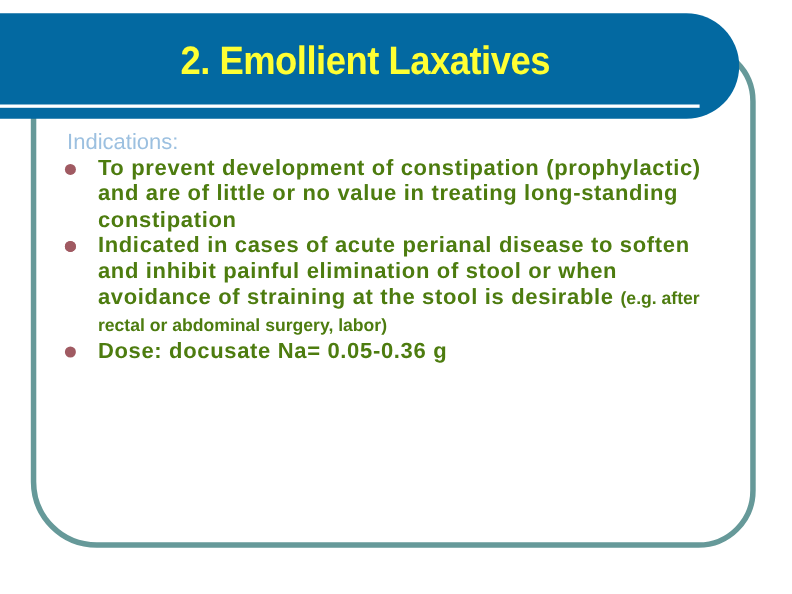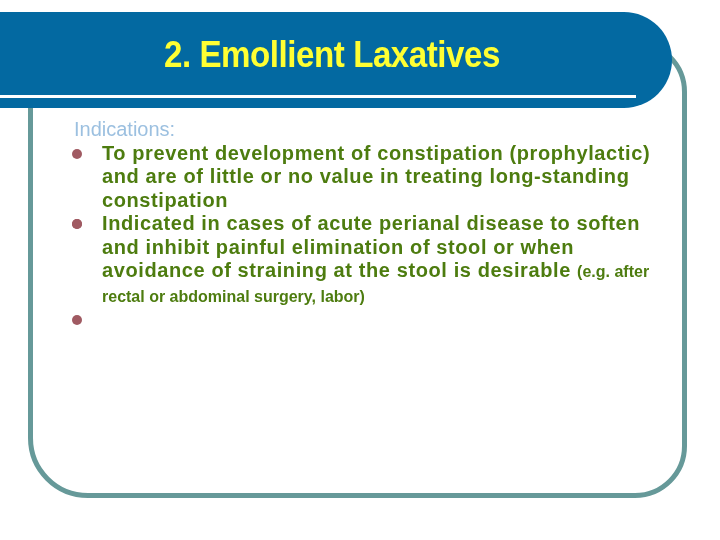--- a/index.html
+++ b/index.html
@@ -32,21 +32,21 @@
       color: #ffff33;
       font-family: "Liberation Sans", sans-serif;
       font-weight: bold;
       font-size: 36px;
       letter-spacing: -0.5px;
       transform: scaleX(0.92);
       transform-origin: center;
       white-space: nowrap;
     }
     .content {
-      position: absolute; left: 74px; top: 118px; width: 600px;
+      position: absolute; left: 61px; top: 118px; width: 600px;
     }
     .heading {
       color: #9cc0e0;
       font-size: 20px;
       line-height: 23.5px;
       margin: 0;
     }
     ul.items {
       list-style: none; margin: 0; padding: 0;
     }
@@ -89,15 +89,16 @@
     <li>
       <span class="bullet"></span>
     </li>
     <li>
       <span class="bullet"></span>
       <span>Indicated in cases of acute perianal disease to soften and inhibit painful elimination of stool or when avoidance of straining at the stool is desirable</span>
       <span class="small">(e.g. after rectal or abdominal surgery, labor)</span>
     </li>
     <li>
       <span class="bullet"></span>
+      <span>Dose: docusate Na= 0.05-0.36 g</span>
     </li>
   </ul>
 </div>
 
 </body></html>

